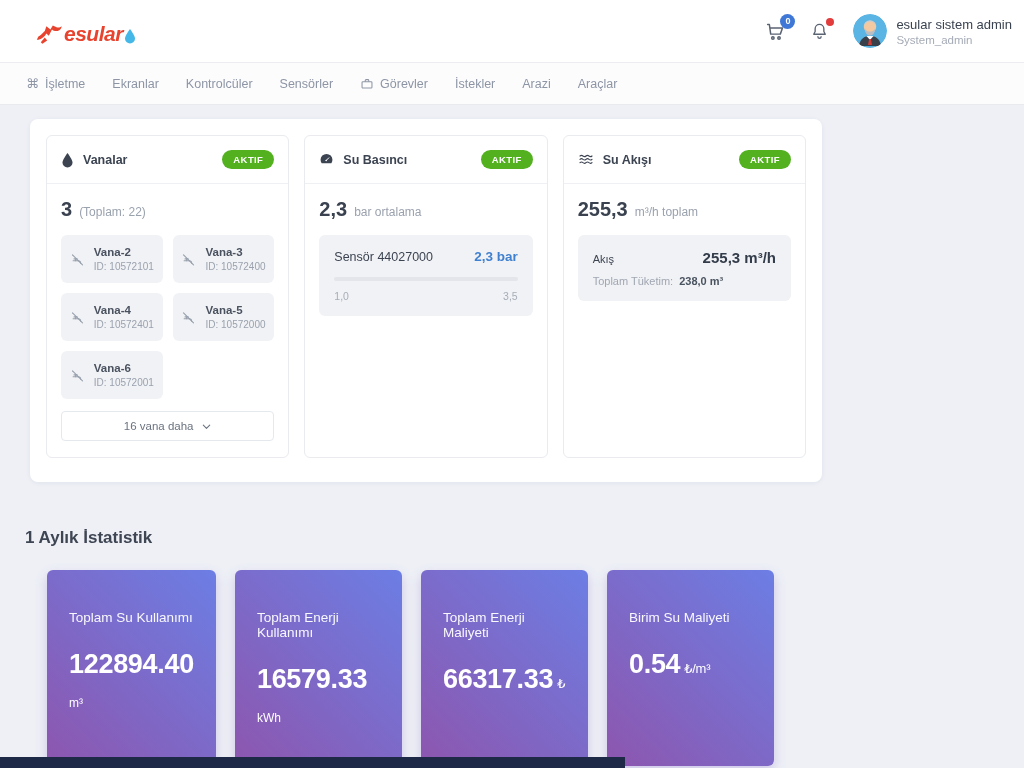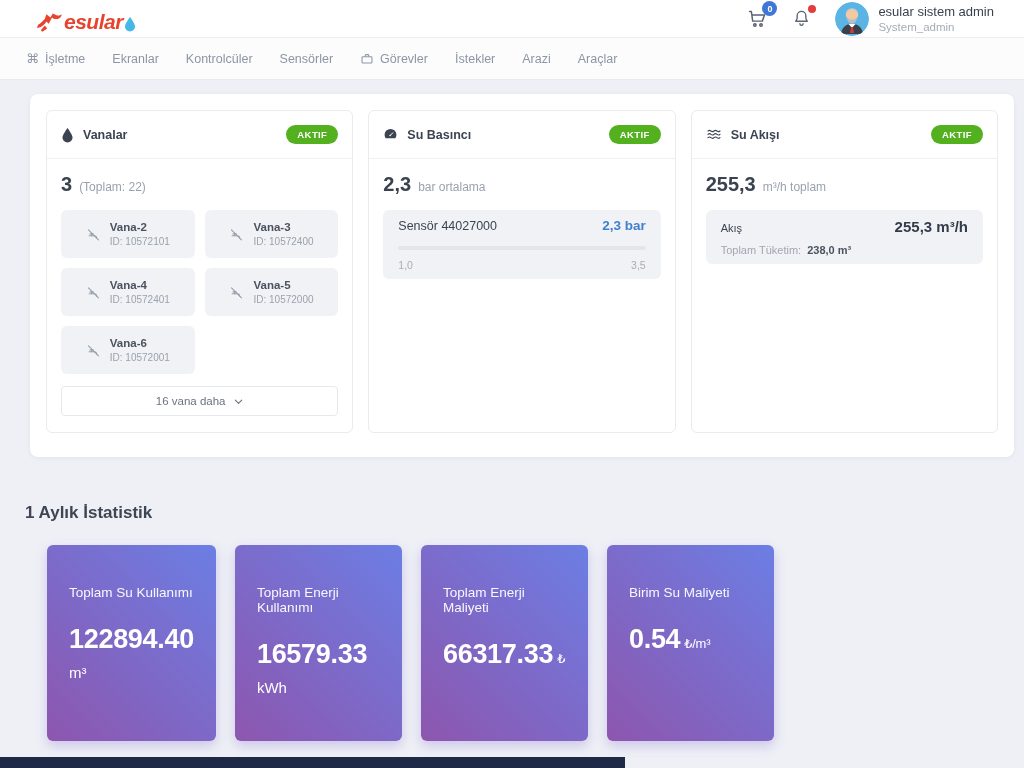--- a/index.html
+++ b/index.html
@@ -4,22 +4,22 @@
 <style>
   * { margin:0; padding:0; box-sizing:border-box; }
   html,body { width:1024px; height:768px; overflow:hidden; }
   body {
     font-family:"Liberation Sans","DejaVu Sans",sans-serif;
     background:#eef0f6; color:#3c4452;
   }
 
   
   .header {
-    height:38px; background:#fff; border-bottom:1px solid #ebedf0;
-    display:flex; align-items:center; padding:0 30px 0 36px;
+    height:63px; background:#fff; border-bottom:1px solid #ebedf0;
+    display:flex; align-items:center; padding:0 12px 0 36px;
   }
   .logo { display:flex; align-items:flex-end; cursor:pointer; }
   .logo-text {
     font-size:21px; font-weight:bold; font-style:italic;
     color:#e8432e; letter-spacing:-0.5px; line-height:1;
   }
   .header-right { margin-left:auto; display:flex; align-items:center; gap:24px; }
   .icon-btn { position:relative; color:#5a6372; cursor:pointer; display:flex; }
   .cart-badge {
     position:absolute; top:-7px; right:-9px; min-width:15px; height:15px;
@@ -41,21 +41,21 @@
     display:flex; align-items:center; padding:0 26px; gap:27px;
   }
   .nav-item {
     display:flex; align-items:center; gap:6px;
     font-size:12.5px; color:#8d95a5; cursor:pointer; white-space:nowrap;
   }
   .nav-glyph { font-size:13px; line-height:1; }
 
   
   .panels-wrap {
-    margin:14px 0 0 30px; width:984px; background:#fff; border-radius:8px;
+    margin:14px 0 0 30px; width:792px; background:#fff; border-radius:8px;
     box-shadow:0 1px 5px rgba(20,30,60,.06);
     padding:16px 16px 24px; display:flex; gap:15px; align-items:stretch;
   }
   .panel { flex:1; border:1px solid #e9ebef; border-radius:6px; background:#fff; display:flex; flex-direction:column; }
   .panel-head {
     display:flex; align-items:center; gap:9px;
     padding:14px 14px; border-bottom:1px solid #eef0f3;
   }
   .panel-title { font-size:12.5px; font-weight:bold; color:#3c4452; }
   .badge {
@@ -79,21 +79,21 @@
   .vana-name { font-size:11.5px; font-weight:bold; color:#4a5260; }
   .vana-id { font-size:10px; color:#9aa2ae; margin-top:3px; }
   .more-btn {
     margin-top:12px; height:30px; width:100%; background:#fff;
     border:1px solid #e5e8ec; border-radius:4px; color:#6b7380; font-size:11.5px;
     display:flex; align-items:center; justify-content:center; gap:7px; cursor:pointer;
     font-family:inherit;
   }
 
   
-  .inner-box { background:#f1f2f5; border-radius:6px; padding:8px 15px; }
+  .inner-box { background:#f1f2f5; border-radius:6px; padding:14px 15px; }
   .inner-row { display:flex; align-items:baseline; justify-content:space-between; }
   .sensor-name { font-size:12.5px; color:#3c4452; }
   .sensor-val { font-size:13.5px; font-weight:bold; color:#4080d0; }
   .track { height:4px; background:#e3e5ea; border-radius:2px; margin:13px 0 9px; }
   .scale { font-size:10.5px; color:#a6adb8; }
   .flow-label { font-size:11px; color:#3c4452; }
   .flow-val { font-size:15px; font-weight:bold; color:#333c4a; }
   .flow-sub { margin-top:9px; display:flex; gap:6px; align-items:baseline; }
   .flow-sub-label { font-size:11px; color:#a0a7b2; }
   .flow-sub-val { font-size:11px; font-weight:bold; color:#4a5360; }
@@ -103,21 +103,21 @@
   .stats-heading { font-size:17px; font-weight:bold; color:#3e4553; margin-bottom:22px; }
   .stat-grid { display:flex; gap:19px;padding-left:22px; }
   .stat-card {
     width:221px; height:196px; border-radius:6px; padding:22px;
     background:linear-gradient(225deg,#6c7ee4 0%,#8d56ae 100%);
     color:#fff; box-shadow:0 5px 12px rgba(120,90,200,.28);
   }
   .stat-label { font-size:13.5px; color:rgba(255,255,255,.95); margin-top:18px; }
   .stat-value { font-size:27px; font-weight:bold; margin-top:24px; letter-spacing:-0.3px; }
   .stat-unit-in { font-size:13px; font-weight:normal; margin-left:4px; }
-  .stat-unit-block { font-size:15px; margin-top:9px; }
+  .stat-unit-block { font-size:12px; margin-top:16px; }
   .stat-card .stat-unit-in { display:none; }
   .stat-card.inline-unit .stat-unit-in { display:inline; }
 
   .footer-bar {
     position:fixed; left:0; bottom:0; width:625px; height:11px; background:#1d2946;
   }
   svg { display:block; }
 </style>
 </head>
 <body>

